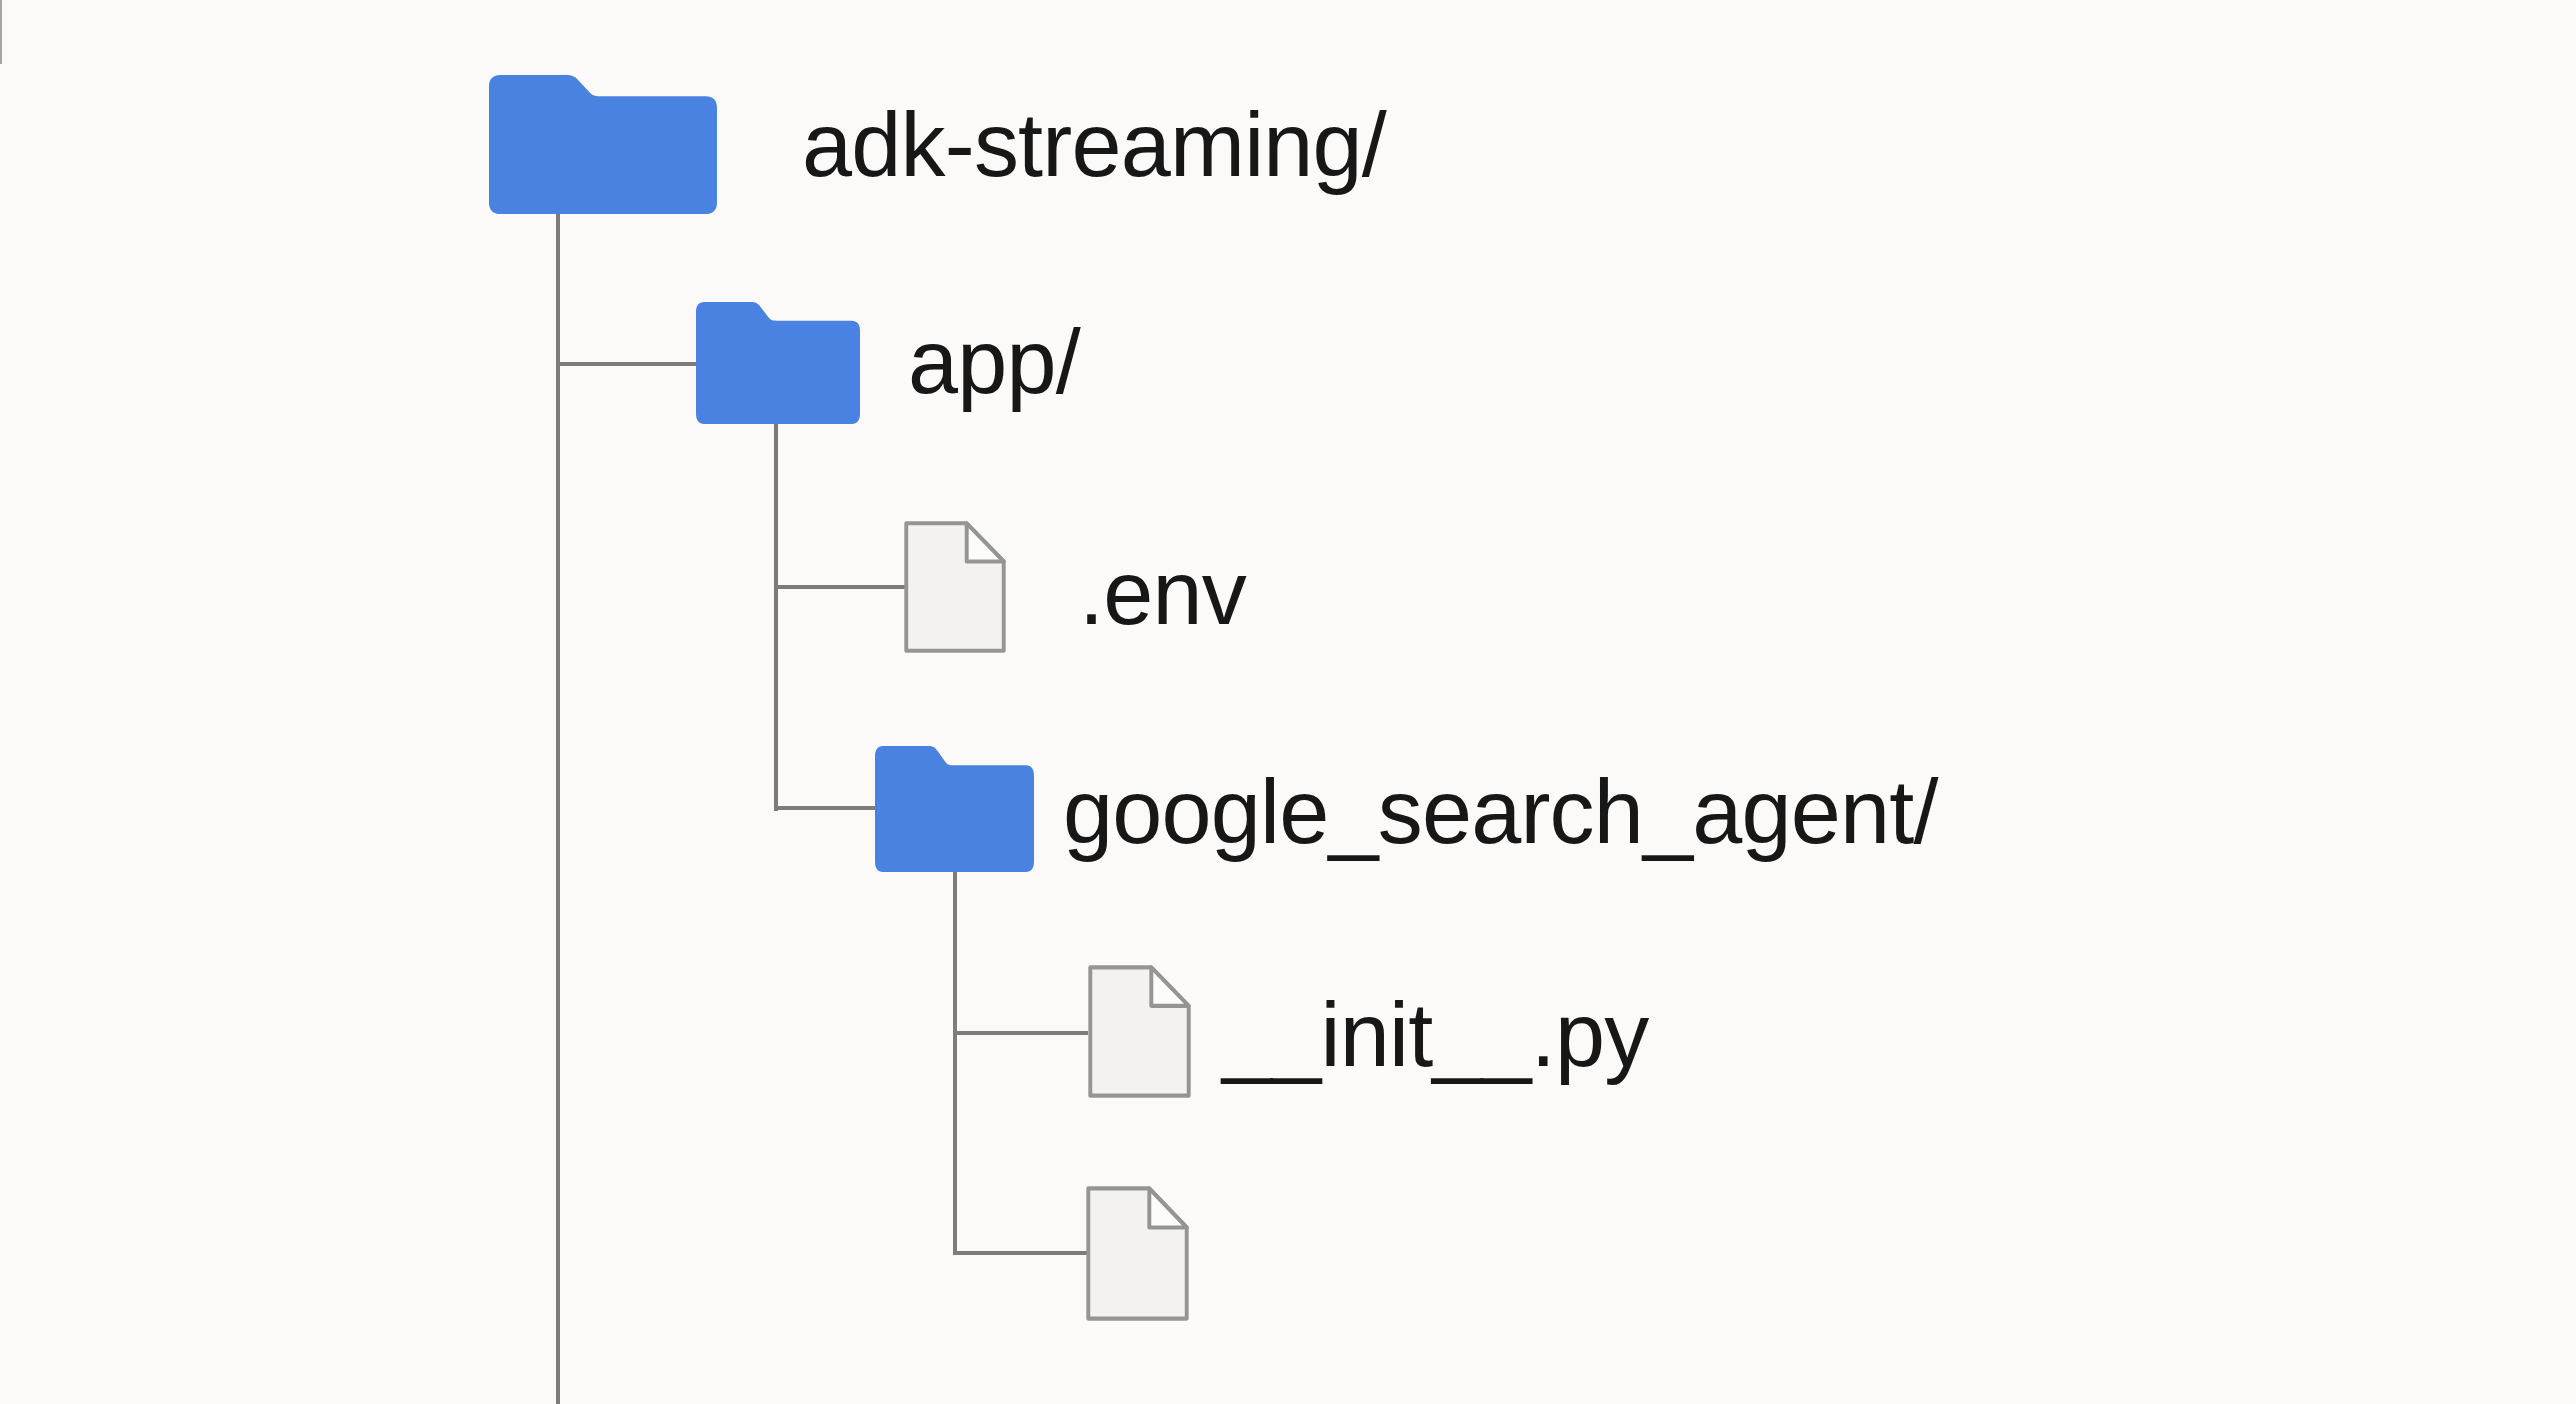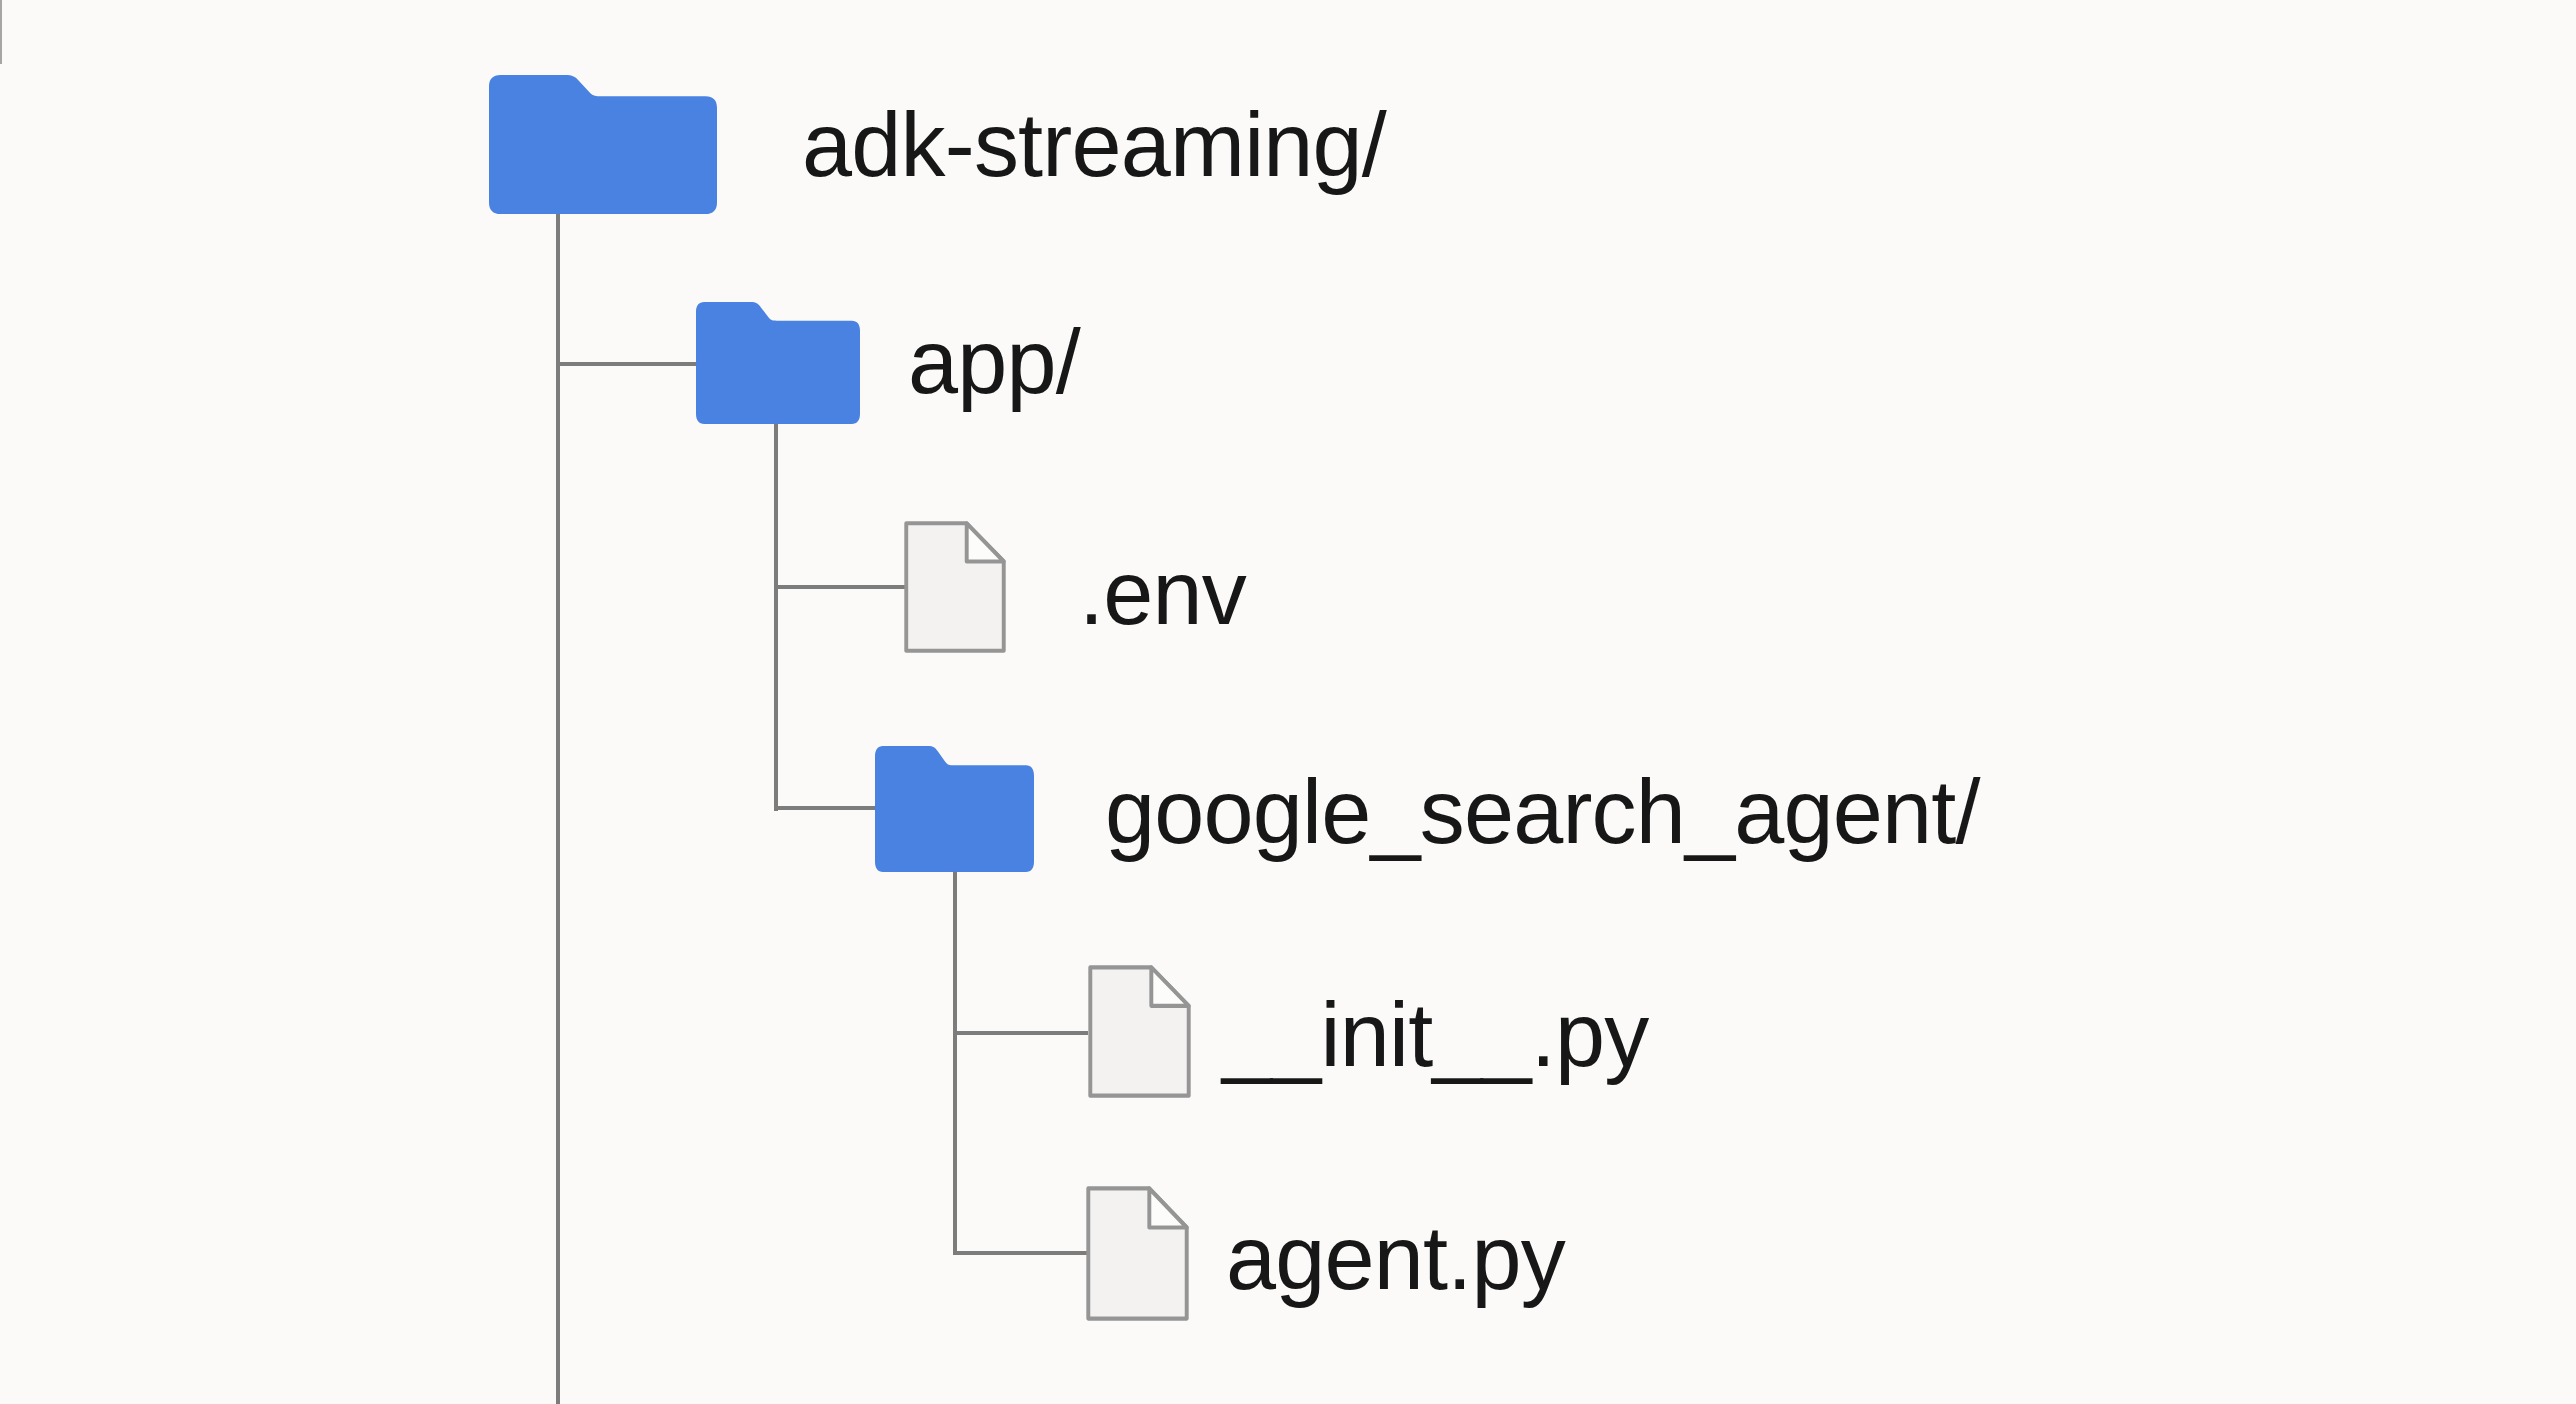--- a/index.html
+++ b/index.html
@@ -90,28 +90,27 @@
 
   <svg class="icon" style="left:903px;top:520px;" width="104" height="134" viewBox="0 0 80 100" preserveAspectRatio="none">
     <path class="file-body" d="M2.5,2.5 H49 L77.5,31 V97.5 H2.5 Z"></path>
     <path class="file-flap" d="M49,2.5 V31 H77.5 Z"></path>
   </svg>
   <div class="label" style="left:1079px;top:548px;text-align:center;">.env</div>
 
   <svg class="icon" style="left:875px;top:746px;" width="159" height="126" viewBox="0 0 120 72" preserveAspectRatio="none">
     <path class="folder-shape" d="M6,0 H40 C44,0 45.5,0.9 47.5,3.2 L53,9 C54.8,10.9 56.5,11 59,11 H114 C117.9,11 120,13.1 120,17 V66 C120,69.9 117.9,72 114,72 H6 C2.1,72 0,69.9 0,66 V6 C0,2.1 2.1,0 6,0 Z"></path>
   </svg>
-  <div class="label" style="left:1105px;top:767px;">google_search_agent/</div>
+  <div class="label" style="left:1063px;top:767px;">google_search_agent/</div>
 
   <svg class="icon" style="left:1087px;top:964px;" width="105" height="135" viewBox="0 0 80 100" preserveAspectRatio="none">
     <path class="file-body" d="M2.5,2.5 H49 L77.5,31 V97.5 H2.5 Z"></path>
     <path class="file-flap" d="M49,2.5 V31 H77.5 Z"></path>
   </svg>
   <div class="label" style="left:1222px;top:990px;">__init__.py</div>
 
   <svg class="icon" style="left:1085px;top:1185px;" width="105" height="137" viewBox="0 0 80 100" preserveAspectRatio="none">
     <path class="file-body" d="M2.5,2.5 H49 L77.5,31 V97.5 H2.5 Z"></path>
     <path class="file-flap" d="M49,2.5 V31 H77.5 Z"></path>
   </svg>
-  <div class="label" style="left:1226px;top:1213px;">agent.py</div>
 
 </div>
 
 
 </body></html>

